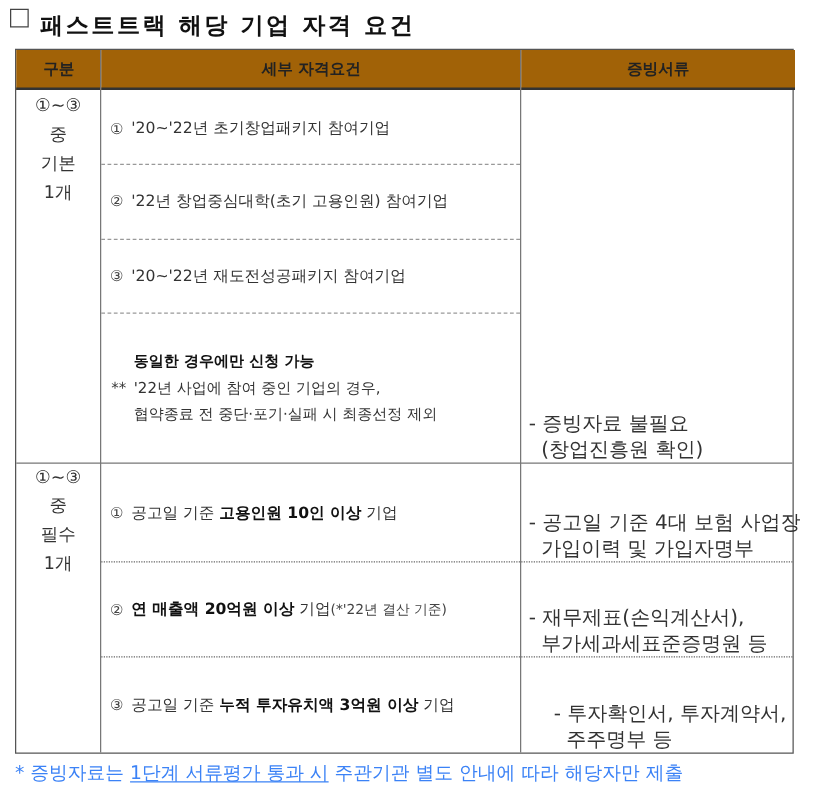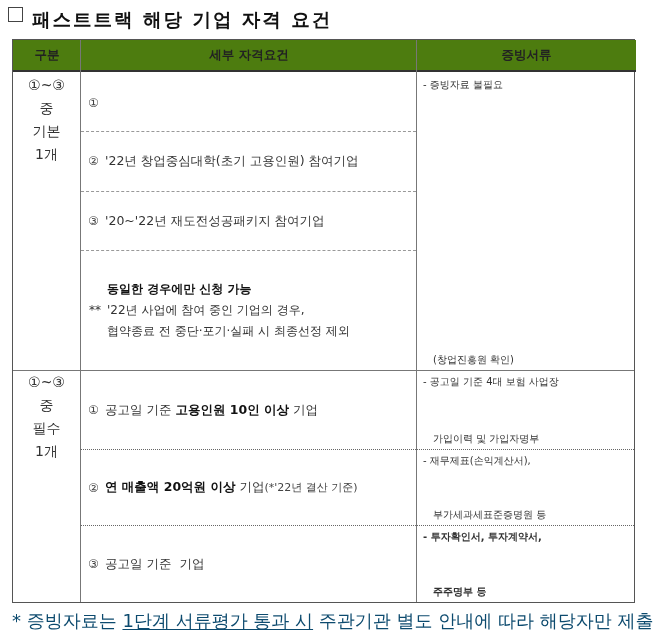--- a/index.html
+++ b/index.html
@@ -5,45 +5,45 @@
   * { box-sizing: border-box; margin: 0; padding: 0; }
   html, body { width: 655px; height: 642px; background: #ffffff; overflow: hidden; }
   body { font-family: "DejaVu Sans", "Liberation Sans", sans-serif; color: #222; position: relative; }
 
   .title { position: absolute; left: 8px; top: 7px; height: 26px; display: flex; align-items: flex-start; }
   .title .box { width: 15px; height: 15px; border: 1.2px solid #444; margin-right: 9px; background: #fff; }
   .title .text { font-size: 18.5px; font-weight: bold; letter-spacing: 2px; color: #111; }
 
   .tbl { position: absolute; left: 12px; top: 39px; width: 623px; height: 564px; border: 1.5px solid #555; }
 
-  .hdr { position: absolute; left: 0; top: 0; height: 32px; background: #4d7c0f; border-bottom: 2.5px solid #333;
+  .hdr { position: absolute; left: 0; top: 0; height: 32px; background: #a16207; border-bottom: 2.5px solid #333;
          display: flex; align-items: center; justify-content: center; font-size: 12.5px; font-weight: bold; color: #222; }
   .col1 { left: 0; width: 68px; }
   .col2 { left: 68px; width: 336px; }
   .col3 { left: 404px; width: 219px; }
   .vline { position: absolute; top: 0; bottom: 0; width: 1.3px; background: #777; }
 
   .cell { position: absolute; display: flex; align-items: center; font-size: 12.5px; color: #333; }
   .cat { flex-direction: column; justify-content: flex-start; text-align: center; line-height: 23px; font-size: 14px; }
   .item { padding-left: 7px; white-space: nowrap; }
   .item .num { display: inline-block; width: 17px; font-size: 12px; color: #444; }
   .item b { font-weight: bold; color: #111; }
   .item small { font-size: 11px; color: #444; }
 
   .dash { position: absolute; height: 0; border-top: 1px dashed #999; }
   .dot { position: absolute; height: 0; border-top: 1px dotted #666; }
   .solid { position: absolute; height: 0; border-top: 1.3px solid #777; }
 
   .note { font-size: 12px; line-height: 21px; color: #333; flex-direction: column; align-items: flex-start; justify-content: center; }
   .note .bold { font-weight: bold; color: #111; }
   .note .line { white-space: nowrap; }
-  .doc { flex-direction: column; align-items: flex-start; justify-content: space-between; padding-left: 6px; font-size: 10px; line-height: 21px; }
+  .doc { flex-direction: column; align-items: flex-start; justify-content: flex-end; padding-left: 6px; font-size: 16px; line-height: 21px; }
   .doc .line { white-space: nowrap; }
 
-  .footer { position: absolute; left: 12px; top: 609px; font-size: 18px; color: #0c4a6e; white-space: nowrap; }
+  .footer { position: absolute; left: 12px; top: 609px; font-size: 15px; color: #3b82f6; white-space: nowrap; }
   .footer u { text-decoration: underline; text-underline-offset: 2px; }
 </style>
 </head>
 <body>
 
 <div class="title">
   <span class="box"></span>
   <span class="text">패스트트랙 해당 기업 자격 요건</span>
 </div>
 
@@ -58,20 +58,21 @@
 
   <div class="cell cat" style="left:0; top:34px; width:67px; height:296px;">
     <span>①~③</span>
     <span>중</span>
     <span>기본</span>
     <span>1개</span>
   </div>
 
   <div class="cell item" style="left:68px; top:34px; width:335px; height:57px;">
     <span class="num">①</span>
+    <span>'20~'22년 초기창업패키지 참여기업</span>
   </div>
   <div class="dash" style="left:68px; width:335px; top:91px;"></div>
 
   <div class="cell item" style="left:68px; top:92px; width:335px; height:58px;">
     <span class="num">②</span>
     <span>'22년 창업중심대학(초기 고용인원) 참여기업</span>
   </div>
   <div class="dash" style="left:68px; width:335px; top:151px;"></div>
 
   <div class="cell item" style="left:68px; top:152px; width:335px; height:58px;">
@@ -118,32 +119,33 @@
     <span class="num">②</span>
     <b>연 매출액 20억원 이상</b>
       <span style="white-space:pre;"> 기업</span>
       <small>(*'22년 결산 기준)</small>
   </div>
   <div class="dot" style="left:68px; width:553px; top:485px;"></div>
 
   <div class="cell item" style="left:68px; top:486px; width:335px; height:76px;">
     <span class="num">③</span>
     <span style="white-space:pre;">공고일 기준 </span>
+      <b>누적 투자유치액 3억원 이상</b>
       <span style="white-space:pre;"> 기업</span>
   </div>
 
   <div class="cell doc" style="left:404px; top:331px; width:219px; height:78px;">
     <span class="line">- 공고일 기준 4대 보험 사업장</span>
     <span class="line" style="padding-left:10px;">가입이력 및 가입자명부</span>
   </div>
   <div class="cell doc" style="left:404px; top:410px; width:219px; height:75px;">
     <span class="line">- 재무제표(손익계산서),</span>
     <span class="line" style="padding-left:10px;">부가세과세표준증명원 등</span>
   </div>
-  <div class="cell doc" style="left:404px; top:486px; width:219px; height:76px;font-weight:bold;">
+  <div class="cell doc" style="left:424px; top:486px; width:219px; height:76px;">
     <span class="line">- 투자확인서, 투자계약서,</span>
     <span class="line" style="padding-left:10px;">주주명부 등</span>
   </div>
 </div>
 
 <div class="footer">
   <span style="white-space:pre;">* 증빙자료는 </span><u>1단계 서류평가 통과 시</u><span style="white-space:pre;"> 주관기관 별도 안내에 따라 해당자만 제출</span>
 </div>
 
 </body></html>

